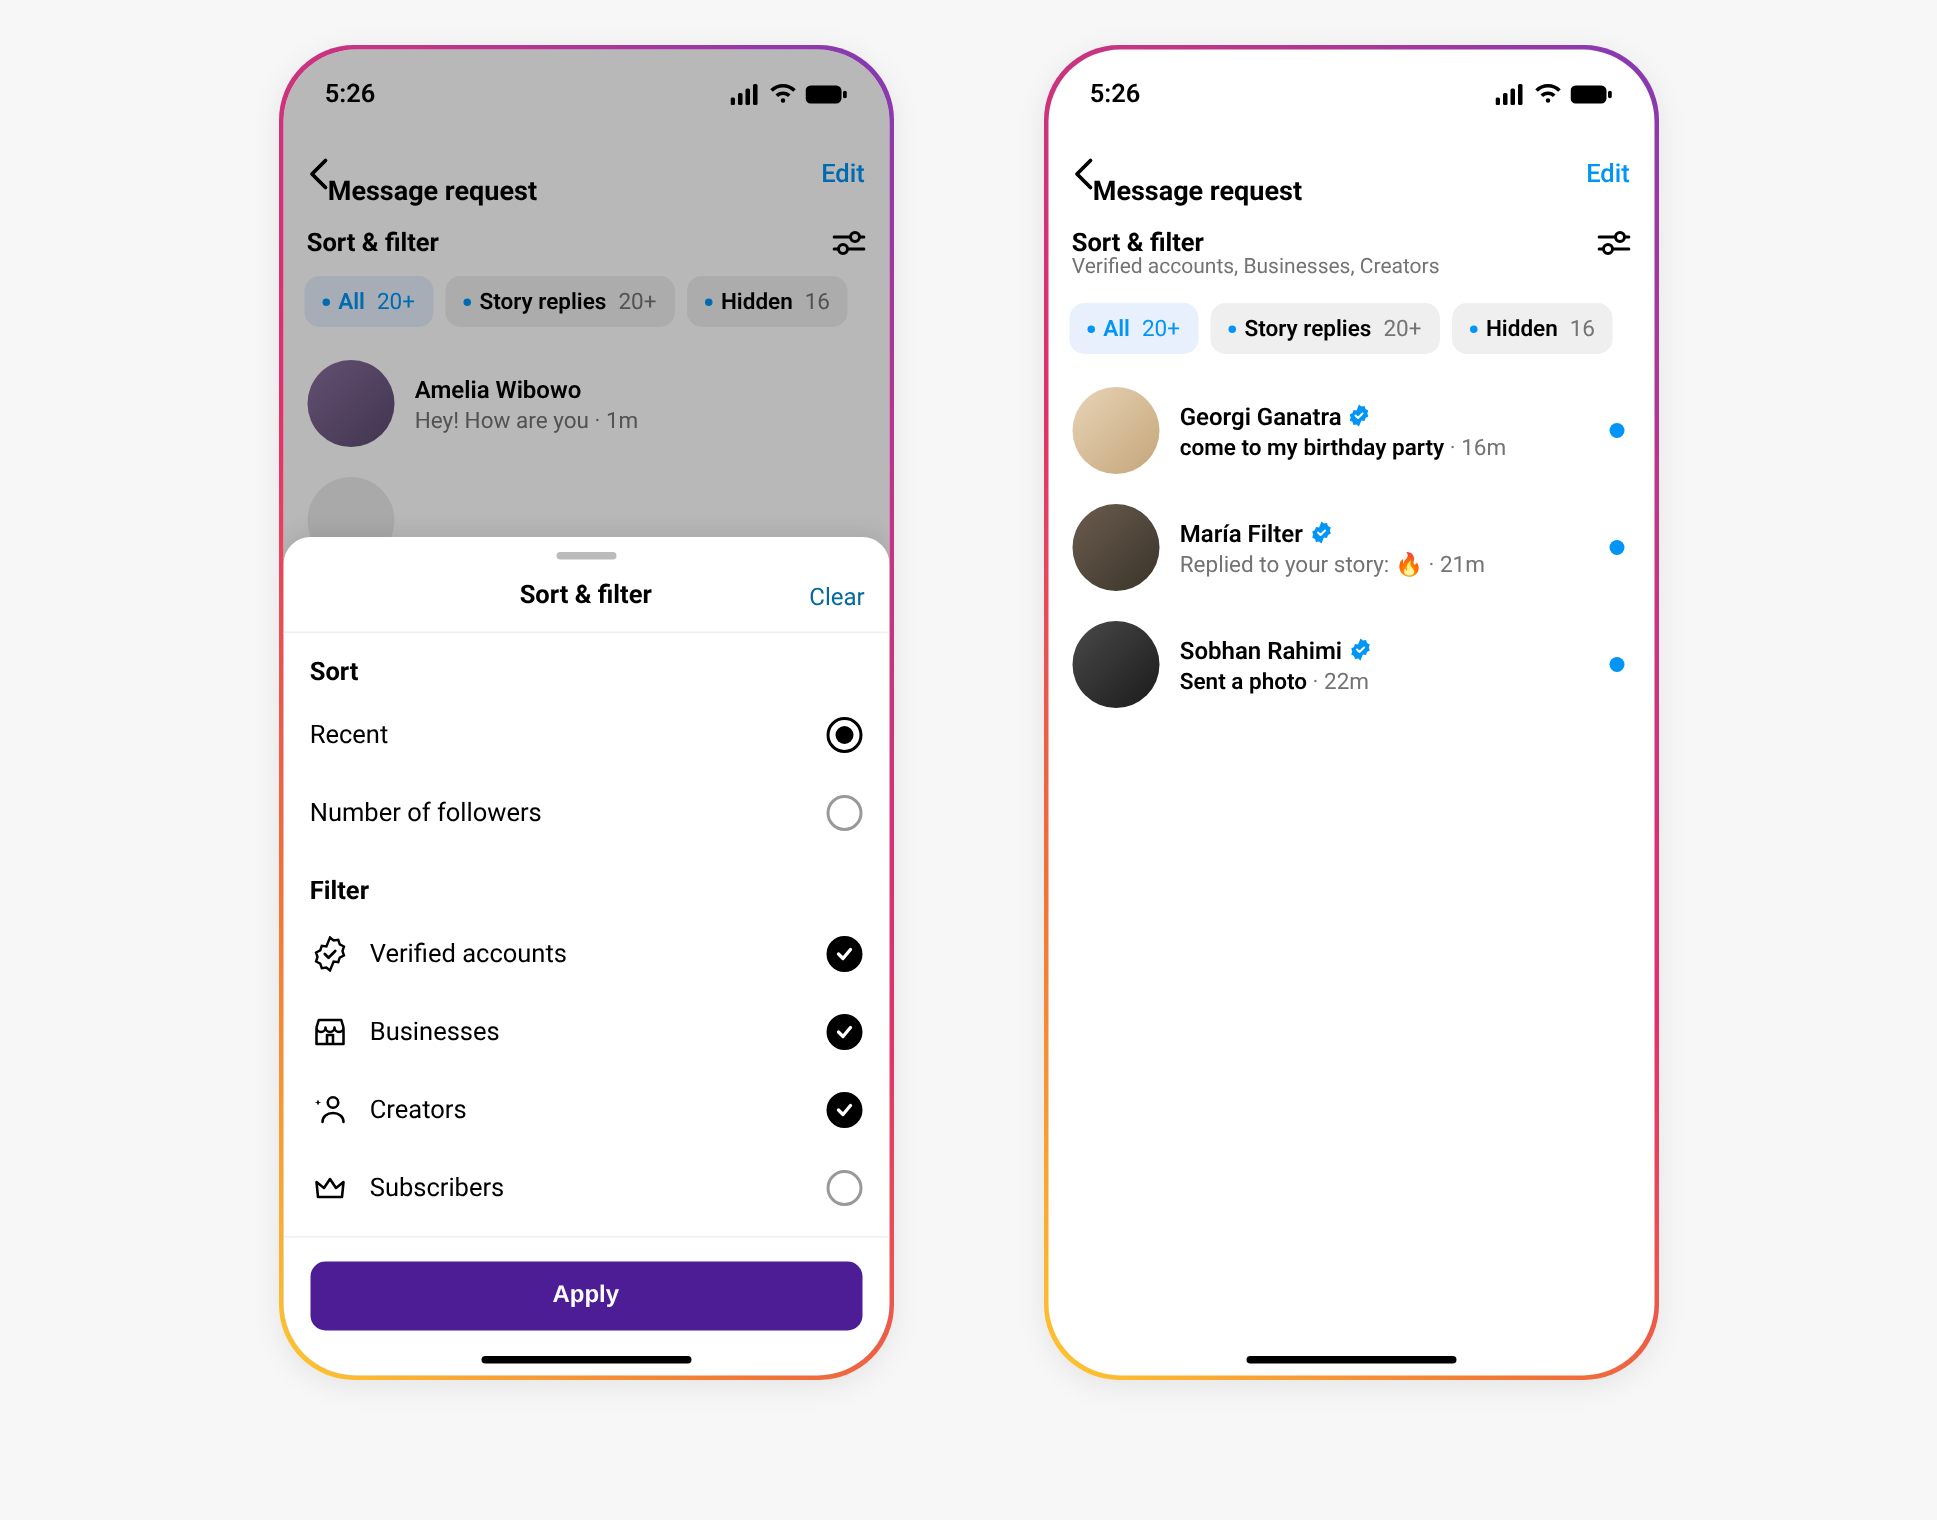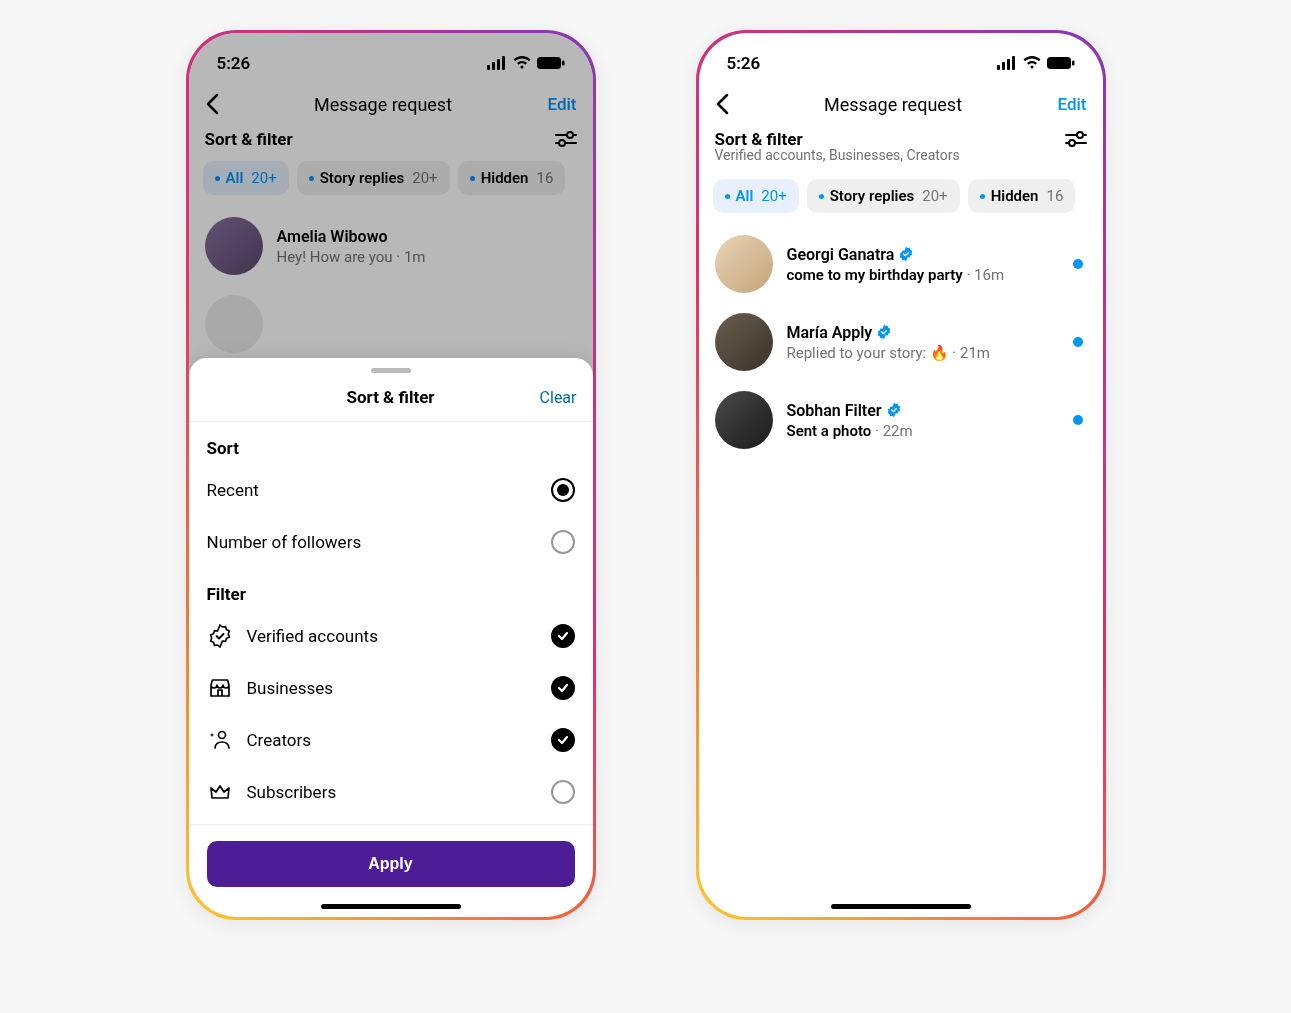--- a/index.html
+++ b/index.html
@@ -39,21 +39,21 @@
   }
   .status-time { font-weight: 600; font-size: 17px; }
   .status-icons { display: flex; align-items: center; gap: 6px; }
   .status-icons svg { display: block; }
   .nav-bar {
     display: flex;
     align-items: center;
     justify-content: space-between;
     padding: 8px 16px 10px;
   }
-  .nav-title { font-weight: 400; font-size: 18px; flex:1; text-align:center; }
+  .nav-title { font-weight: 700; font-size: 18px; flex:1; text-align:left;margin-top:24px; }
   .nav-edit { color: #0095F6; font-size: 17px; font-weight: 500; }
   .nav-back svg { display:block; }
   .sort-row {
     display: flex; justify-content: space-between; align-items: center;
     padding: 4px 16px 4px;
   }
   .sort-title { font-weight: 700; font-size: 17px; }
   .sort-sub { color:#737373; font-size:14px; padding:0 16px 8px; margin-top:-2px;}
   .sliders-icon svg { display:block; }
   .chips { display:flex; gap:8px; padding:8px 14px 12px; }
@@ -359,39 +359,39 @@
           <span>· 16m</span>
         </div>
       </div>
       <div class="unread-dot"></div>
     </div>
 
     <div class="msg">
       <div class="avatar" style="background:linear-gradient(135deg,#6b5d4f,#3a3329);"></div>
       <div class="msg-body">
         <div class="msg-name">
-          <span>María Apply</span>
+          <span>María Filter</span>
           <svg class="verified-badge" viewBox="0 0 24 24">
               <path d="M12 1l2.4 2 3.1-.4 1 3 2.8 1.4-1 3 1 3-2.8 1.4-1 3-3.1-.4L12 23l-2.4-2-3.1.4-1-3L2.7 17l1-3-1-3 2.8-1.4 1-3 3.1.4L12 1z" fill="#0095F6"></path>
               <path d="M8.5 12l2.5 2.5 4.5-4.5" fill="none" stroke="#fff" stroke-width="2" stroke-linecap="round" stroke-linejoin="round"></path>
             </svg>
         </div>
         <div class="msg-text">
           <span>Replied to your story: 🔥</span>
           <span>· 21m</span>
         </div>
       </div>
       <div class="unread-dot"></div>
     </div>
 
     <div class="msg">
       <div class="avatar" style="background:linear-gradient(135deg,#4a4a4a,#1a1a1a);"></div>
       <div class="msg-body">
         <div class="msg-name">
-          <span>Sobhan Filter</span>
+          <span>Sobhan Rahimi</span>
           <svg class="verified-badge" viewBox="0 0 24 24">
               <path d="M12 1l2.4 2 3.1-.4 1 3 2.8 1.4-1 3 1 3-2.8 1.4-1 3-3.1-.4L12 23l-2.4-2-3.1.4-1-3L2.7 17l1-3-1-3 2.8-1.4 1-3 3.1.4L12 1z" fill="#0095F6"></path>
               <path d="M8.5 12l2.5 2.5 4.5-4.5" fill="none" stroke="#fff" stroke-width="2" stroke-linecap="round" stroke-linejoin="round"></path>
             </svg>
         </div>
         <div class="msg-text">
           <span class="bold">Sent a photo</span>
           <span>· 22m</span>
         </div>
       </div>

